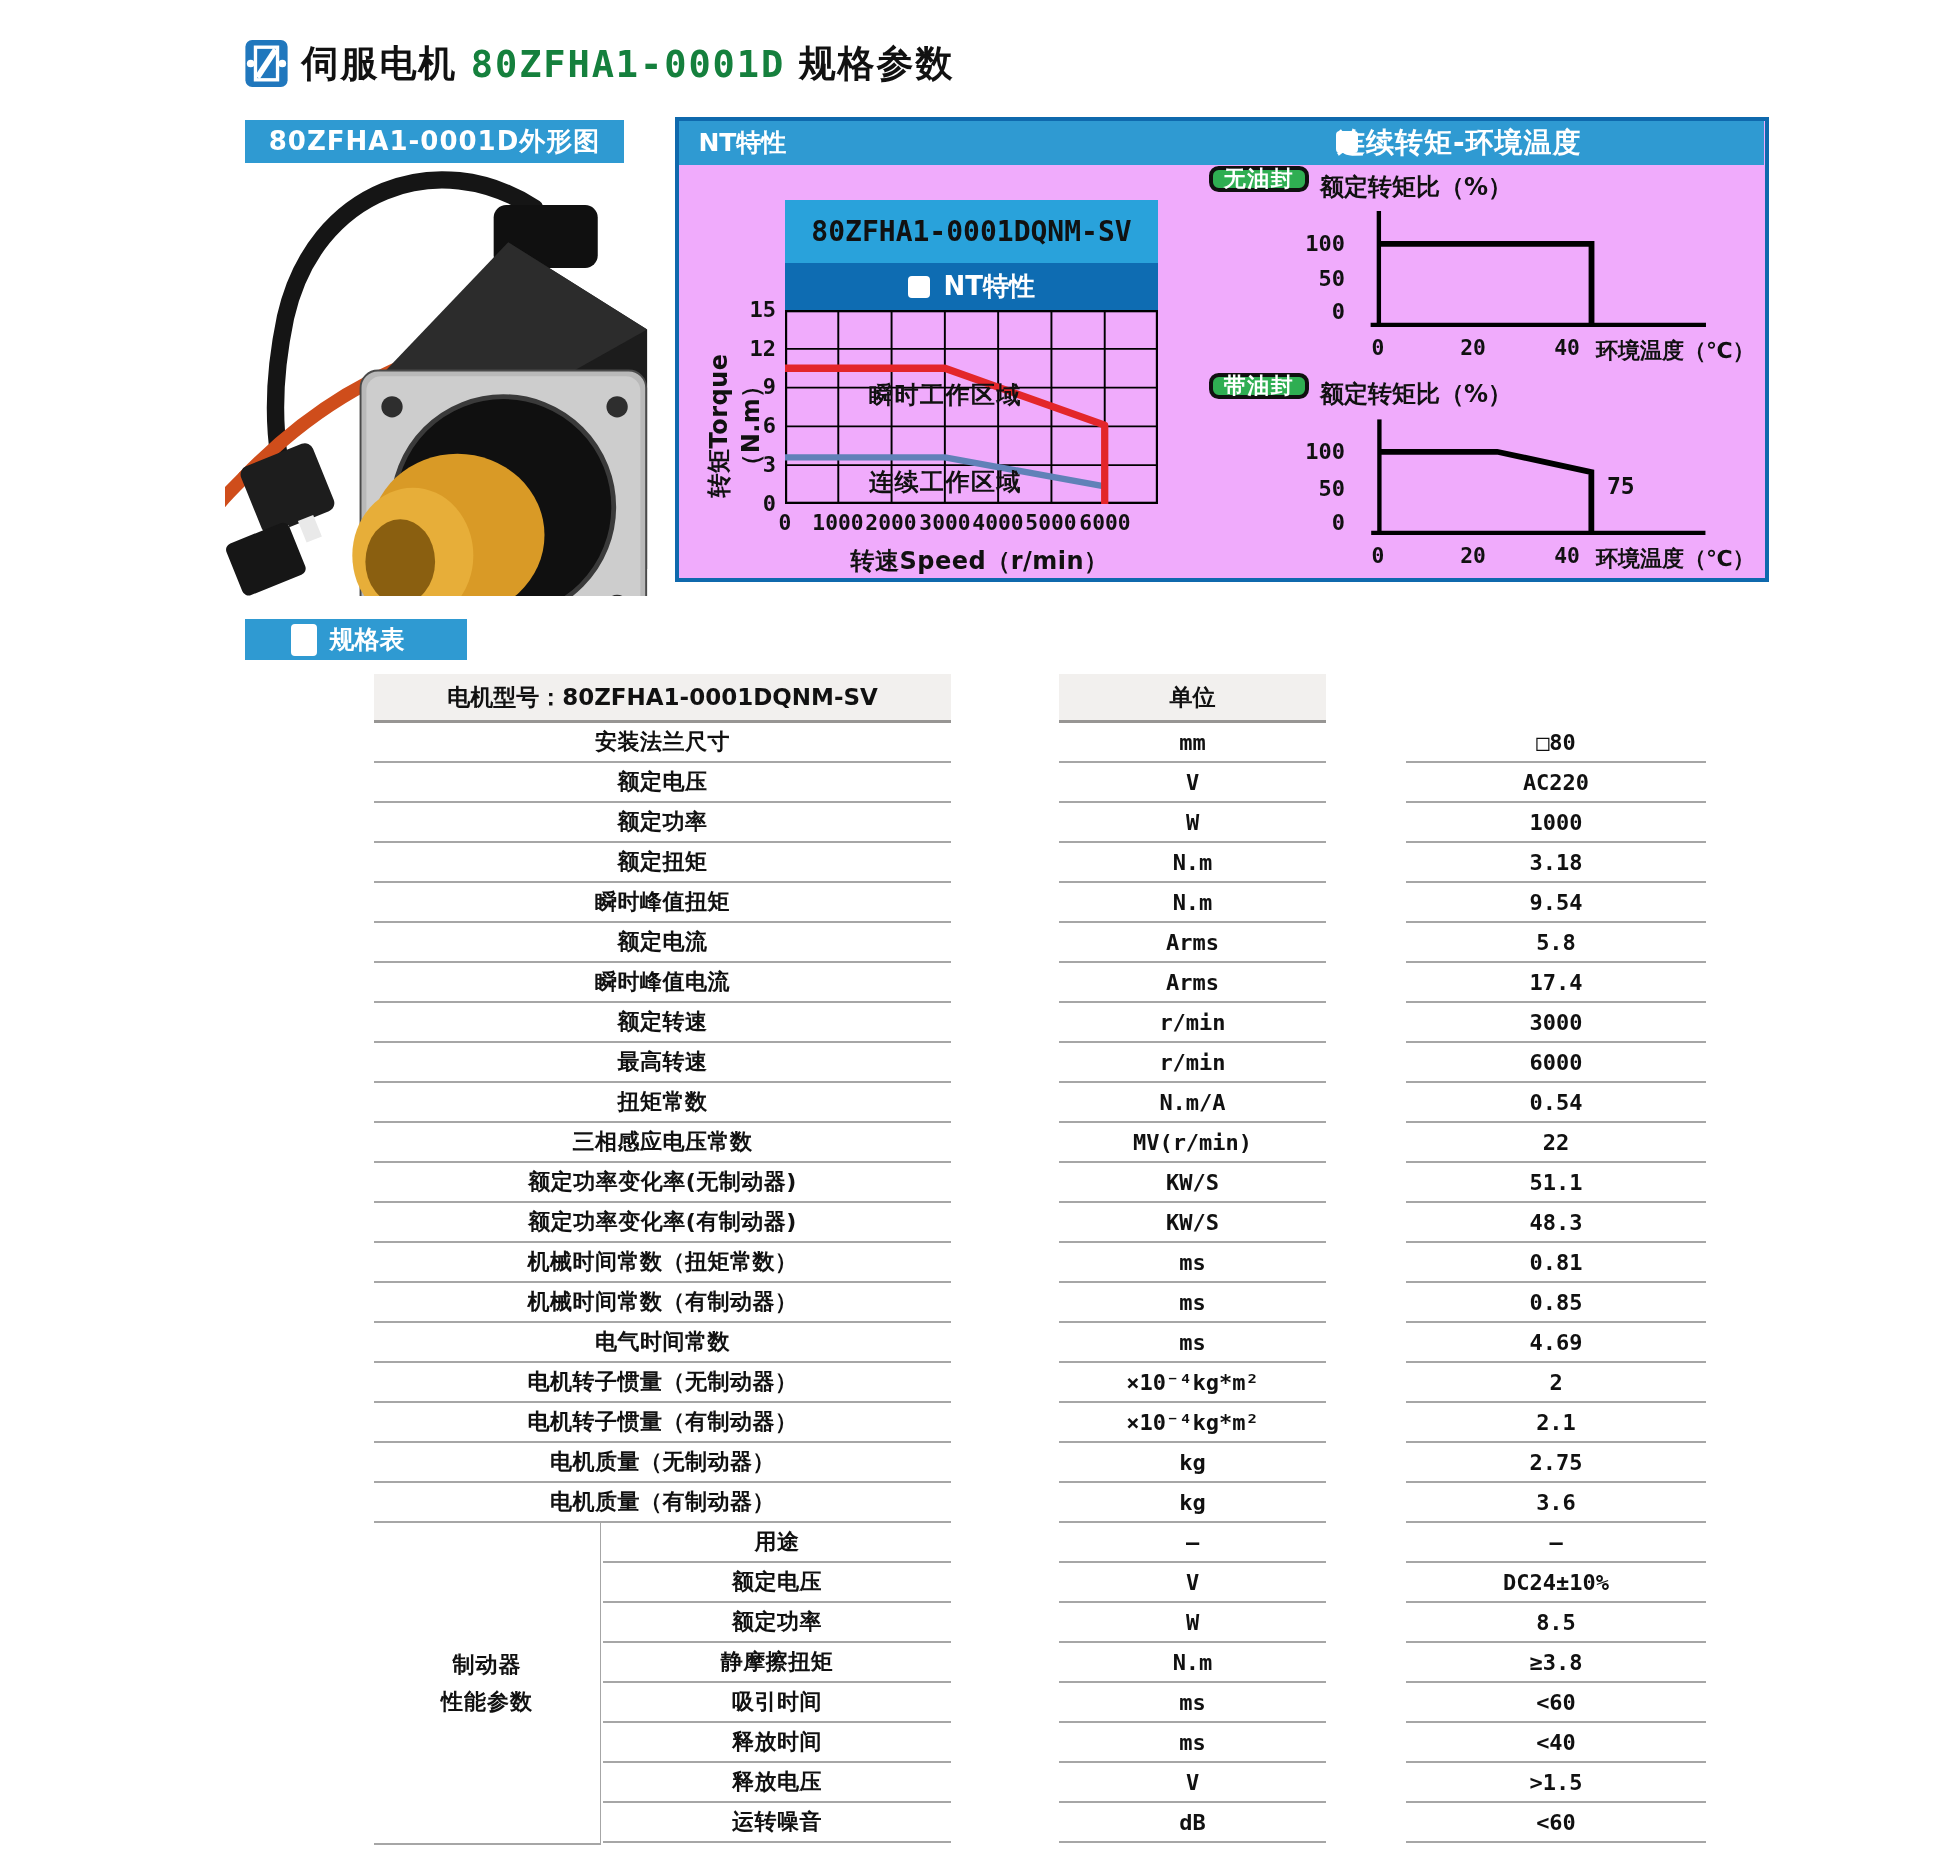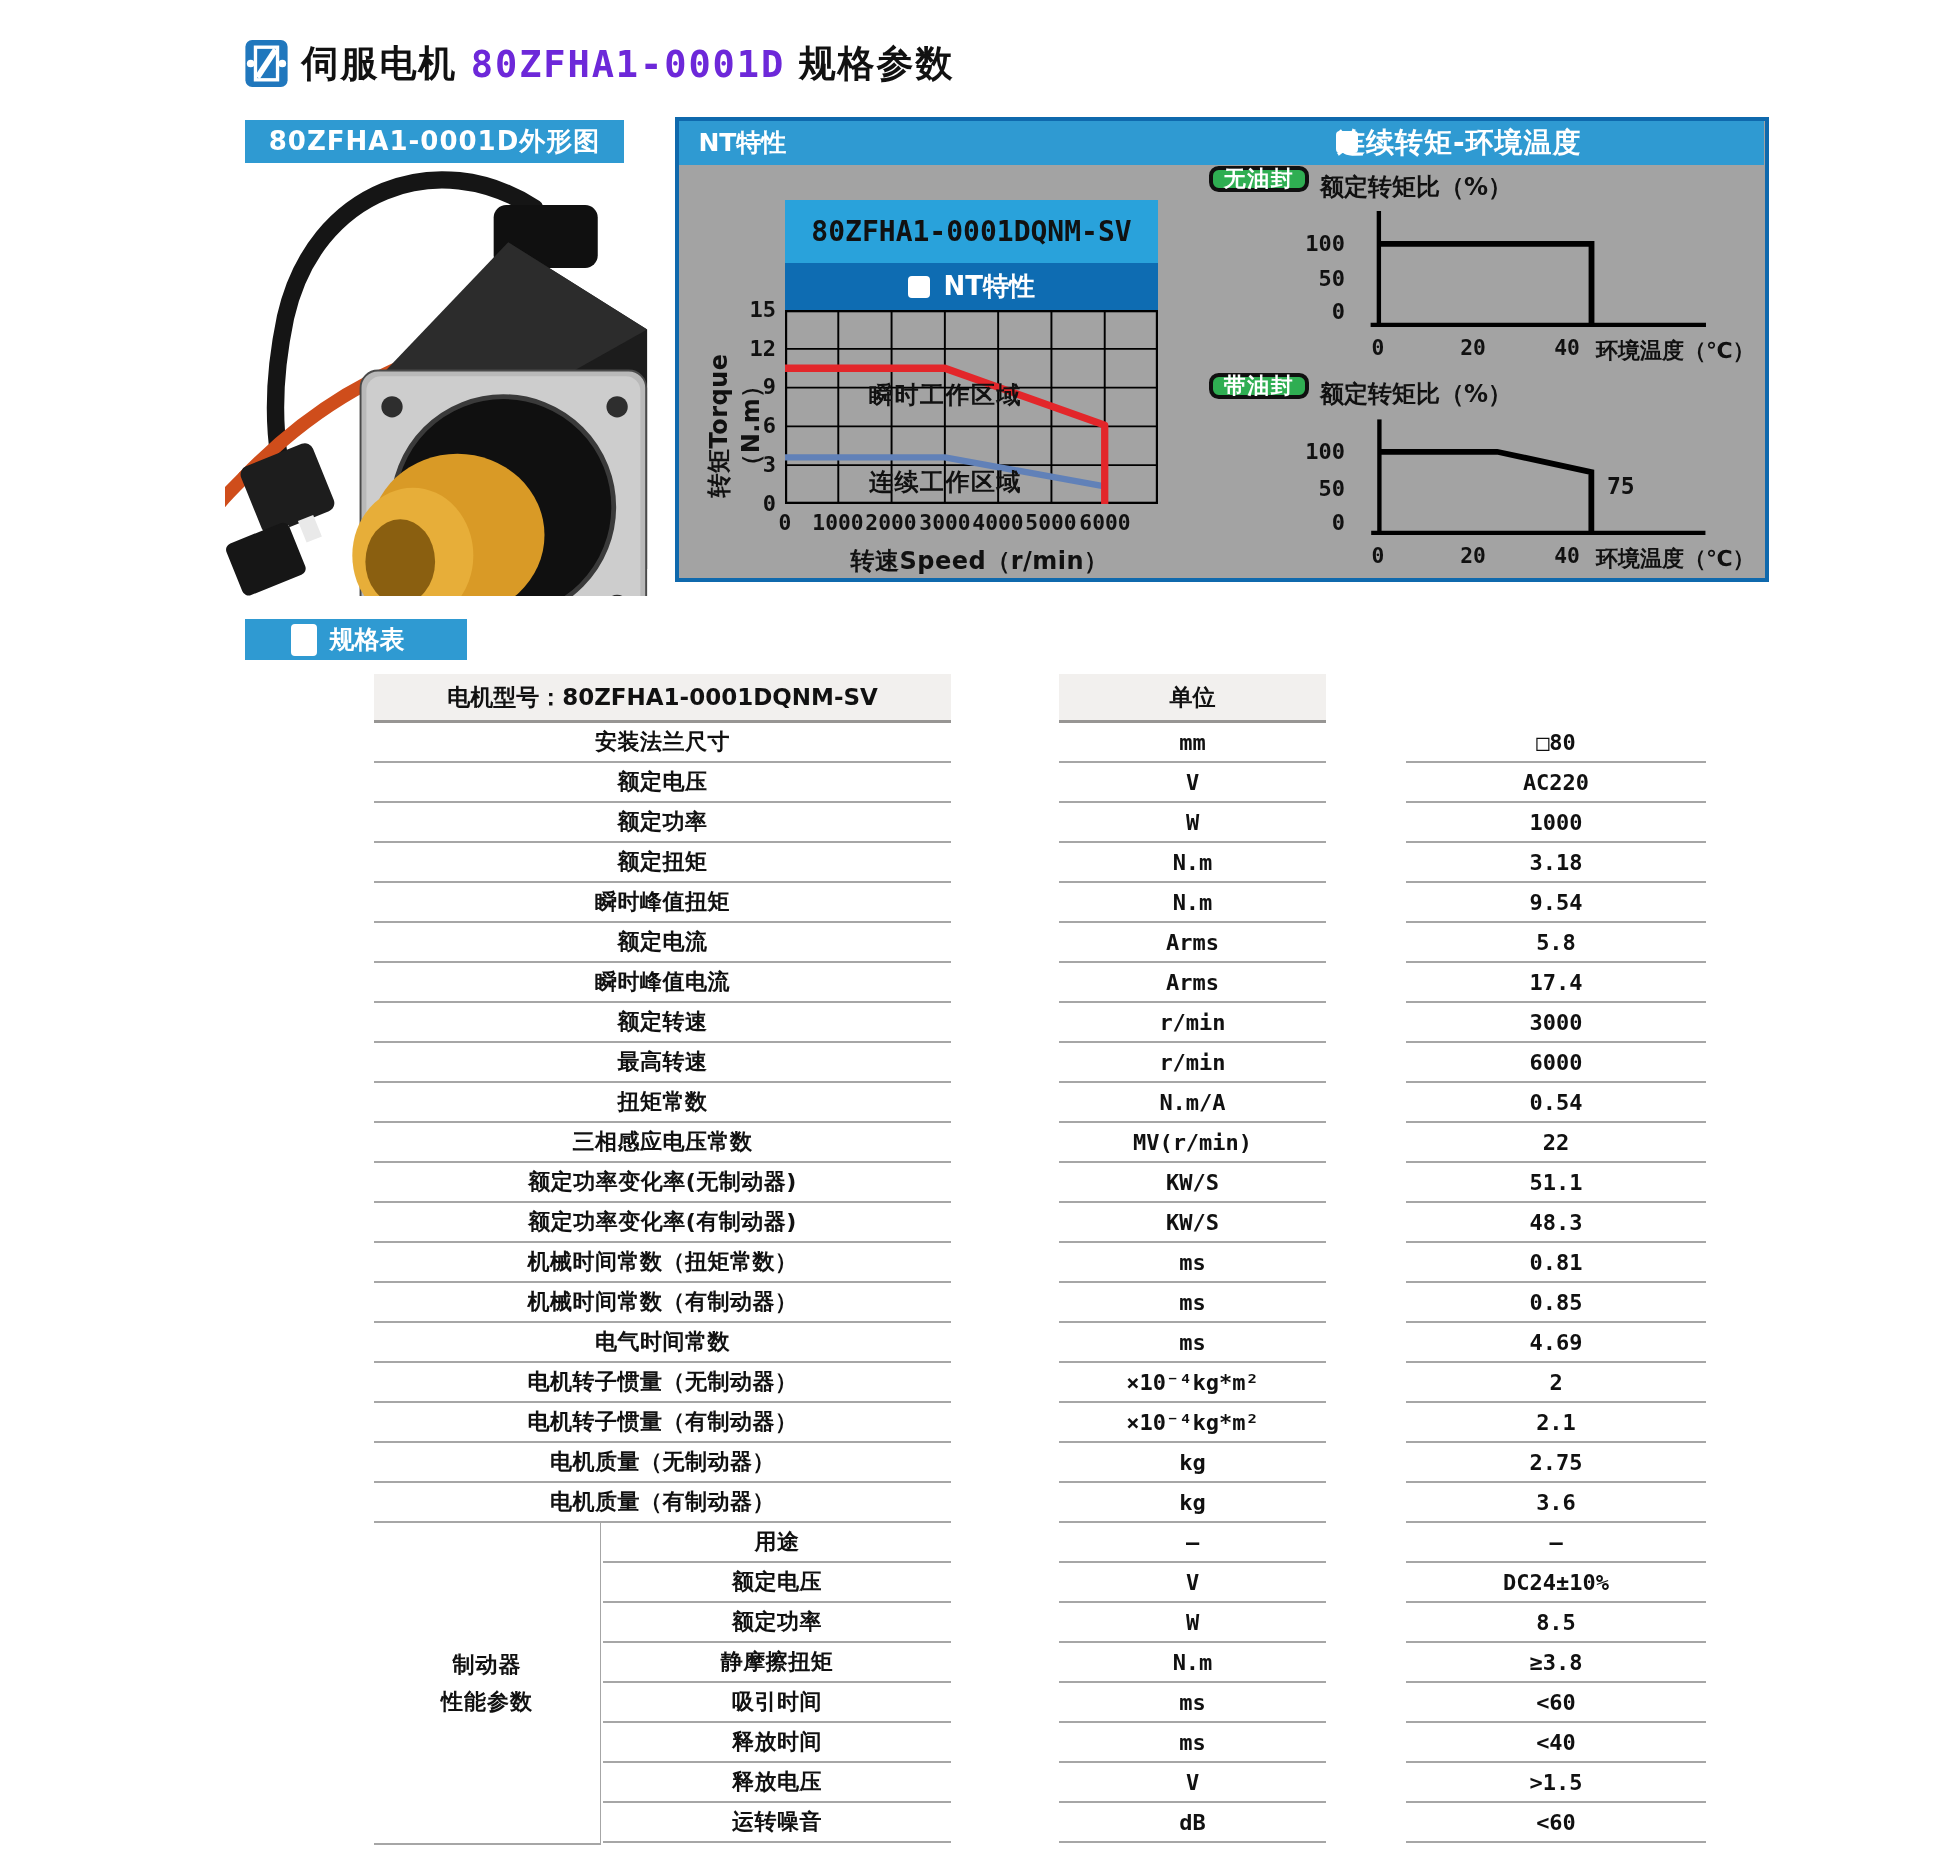--- a/index.html
+++ b/index.html
@@ -6,33 +6,33 @@
   html,body { background:#ffffff; }
   body {
     width:1955px; height:1867px; position:relative; overflow:hidden;
     font-family:"DejaVu Sans","Liberation Sans",sans-serif; color:#111;
   }
   .abs { position:absolute; }
 
   
   .page-title { left:245px; top:39px; display:flex; align-items:center; gap:13.6px; }
   .page-title .t { font-size:37px; font-weight:bold; letter-spacing:1.9px; }
-  .t-model { color:#6d28d9; font-family:"DejaVu Sans Mono","Liberation Mono",monospace; letter-spacing:0; }
+  .t-model { color:#15803d; font-family:"DejaVu Sans Mono","Liberation Mono",monospace; letter-spacing:0; }
 
   
   .bluebar { background:#2f9ad2; color:#fff; font-weight:bold; }
   .photo-header { left:245px; top:120px; width:379px; height:43px; display:flex; align-items:center; justify-content:center; font-size:26px; letter-spacing:1px; }
   .spec-bar { left:245px; top:619px; width:222px; height:41px; display:flex; align-items:center; gap:12.6px; padding-left:46px; font-size:25px; }
   .white-sq { background:#fff; border-radius:3.9px; }
 
   
   .motor-photo { left:225px; top:162px; width:426px; height:434px; }
 
   
-  .panel { left:675px; top:117px; width:1094px; height:465px; border:4.8px solid #0f69ad; background:#a3a3a3;text-decoration:underline; }
+  .panel { left:675px; top:117px; width:1094px; height:465px; border:4.8px solid #0f69ad; background:#f0abfc;text-decoration:underline; }
   .panel-header { left:0; top:0; width:1085px; height:44px; background:#2f9ad2; }
   .panel-header .lh { position:absolute; left:19.4px; top:0; height:44px; line-height:44px; color:#fff; font-weight:bold; font-size:25px; }
   .panel-header .rh-icon { position:absolute; left:657px; top:10.2px; width:22px; height:22px; }
   .panel-header .rh { position:absolute; left:658px; top:0; height:44px; line-height:44px; color:#fff; font-weight:bold; font-size:28px; letter-spacing:1px; }
 
   .nt-title { left:106px; top:79px; width:373px; height:63px; background:#29a2db; display:flex; align-items:center; justify-content:center; font-size:28px; font-weight:bold; color:#111; font-family:"DejaVu Sans Mono","Liberation Mono",monospace; }
   .nt-sub { left:106px; top:142px; width:373px; height:47px; background:#0e6cb2; display:flex; align-items:center; justify-content:center; gap:13.6px; color:#fff; font-size:26px; font-weight:bold; }
   .nt-grid { left:106px; top:189px; width:373px; height:194px; }
 
   .ytick { width:44px; text-align:right; font-size:22px; font-weight:bold; line-height:25px; font-family:"DejaVu Sans Mono","Liberation Mono",monospace;}

